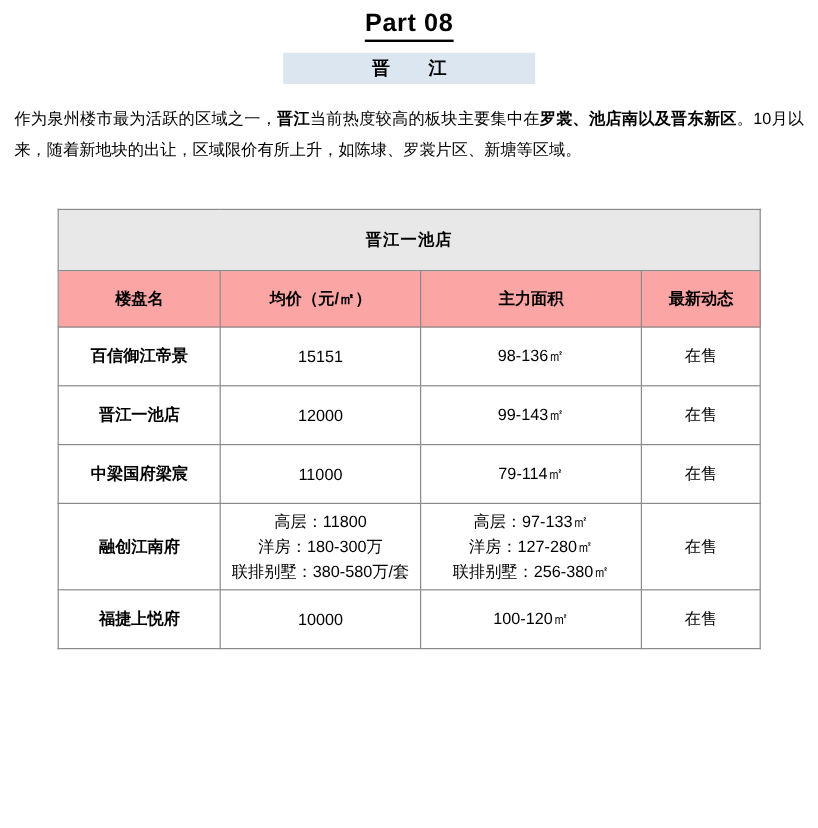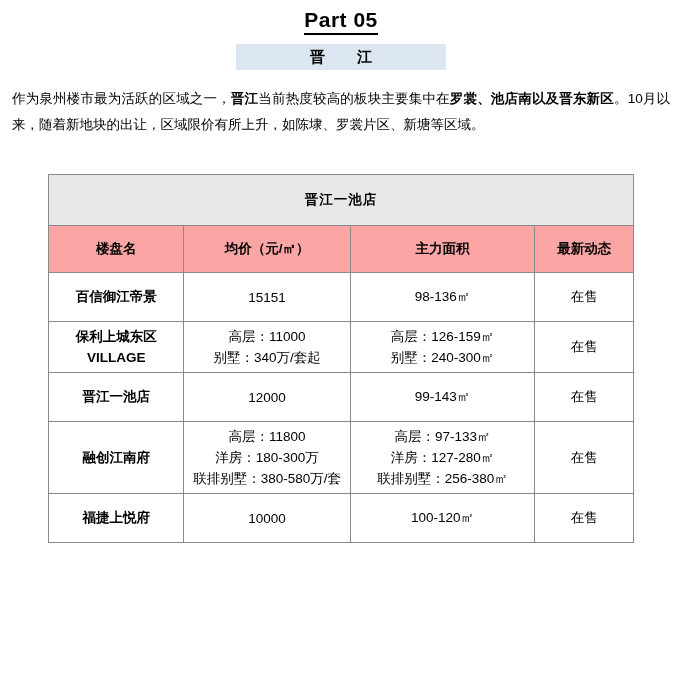--- a/index.html
+++ b/index.html
@@ -106,21 +106,21 @@
   .col2 { width: 27%; }
   .col3 { width: 30%; }
   .col4 { width: 16%; }
 </style>
 </head>
 <body>
 
 <div class="page">
 
   <div class="part-title">
-    <span>Part 05</span>
+    <span>Part 08</span>
   </div>
 
   <div class="city-banner-wrap">
     <div class="city-banner">晋  江</div>
   </div>
 
   <p class="para"><span>作为泉州楼市最为活跃的区域之一，</span><b>晋江</b><span>当前热度较高的板块主要集中在</span><b>罗裳、池店南以及晋东新区</b><span>。10月以来，随着新地块的出让，区域限价有所上升，如陈埭、罗裳片区、新塘等区域。</span></p>
 
   <div class="table-wrap">
     <table class="data">
@@ -142,29 +142,29 @@
         </tr>
       </thead>
       <tbody>
           <tr class="row">
             <td class="name">百信御江帝景</td>
             <td class="price">15151</td>
             <td class="area">98-136㎡</td>
             <td class="status">在售</td>
           </tr>
           <tr class="row">
-            <td class="name multi">保利上城东区<br>VILLAGE</td>
-            <td class="price multi">高层：11000<br>别墅：340万/套起</td>
-            <td class="area multi">高层：126-159㎡<br>别墅：240-300㎡</td>
+            <td class="name">晋江一池店</td>
+            <td class="price">12000</td>
+            <td class="area">99-143㎡</td>
             <td class="status">在售</td>
           </tr>
           <tr class="row">
-            <td class="name">晋江一池店</td>
-            <td class="price">12000</td>
-            <td class="area">99-143㎡</td>
+            <td class="name">中梁国府梁宸</td>
+            <td class="price">11000</td>
+            <td class="area">79-114㎡</td>
             <td class="status">在售</td>
           </tr>
           <tr class="row">
             <td class="name">融创江南府</td>
             <td class="price multi">高层：11800<br>洋房：180-300万<br>联排别墅：380-580万/套</td>
             <td class="area multi">高层：97-133㎡<br>洋房：127-280㎡<br>联排别墅：256-380㎡</td>
             <td class="status">在售</td>
           </tr>
           <tr class="row">
             <td class="name">福捷上悦府</td>

